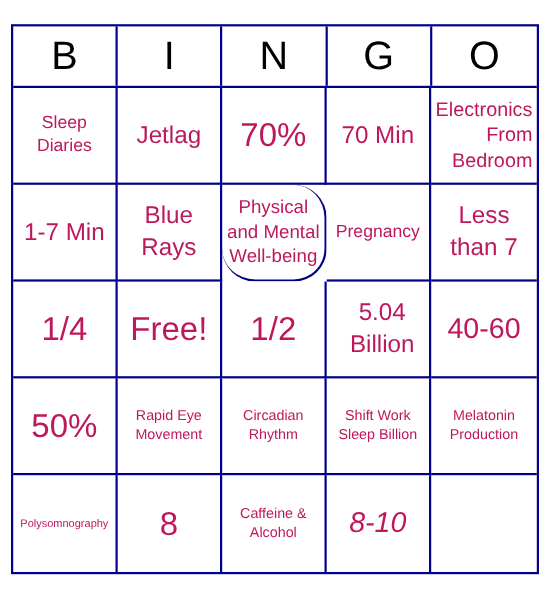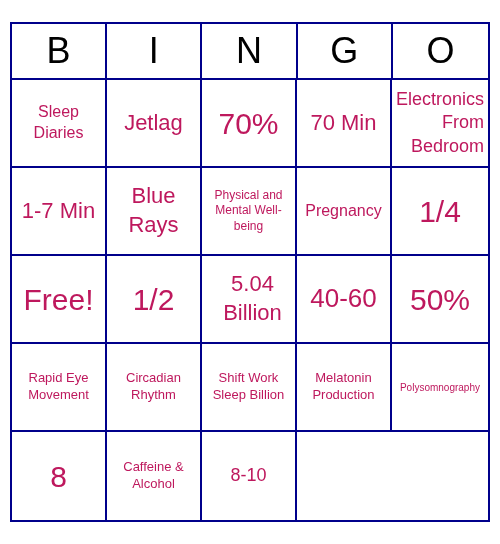--- a/index.html
+++ b/index.html
@@ -69,30 +69,31 @@
       <div class="bingo-header-cell">O</div>
     </div>
   <div class="bingo-grid">
   <div class="bingo-cell" style="font-size: 16px;">Sleep Diaries</div>
       <div class="bingo-cell" style="font-size: 22px;">Jetlag</div>
       <div class="bingo-cell" style="font-size: 30px;">70%</div>
       <div class="bingo-cell" style="font-size: 22px;">70 Min</div>
       <div class="bingo-cell" style="font-size: 18px; text-align: right;">Electronics From Bedroom</div>
       <div class="bingo-cell" style="font-size: 22px;">1-7 Min</div>
       <div class="bingo-cell" style="font-size: 22px;">Blue Rays</div>
-      <div class="bingo-cell" style="font-size: 12px;">Physical and Mental Well-being</div>
+      <div class="bingo-cell" style="font-size: 17px; border-radius: 30px;">Physical and Mental Well-being</div>
       <div class="bingo-cell" style="font-size: 16px;">Pregnancy</div>
+      <div class="bingo-cell" style="font-size: 22px;">Less than 7</div>
       <div class="bingo-cell" style="font-size: 30px;">1/4</div>
       <div class="bingo-cell" style="font-size: 30px;">Free!</div>
       <div class="bingo-cell" style="font-size: 30px;">1/2</div>
       <div class="bingo-cell" style="font-size: 22px; padding-left: 12px;">5.04 Billion</div>
       <div class="bingo-cell" style="font-size: 26px;">40-60</div>
       <div class="bingo-cell" style="font-size: 30px;">50%</div>
       <div class="bingo-cell" style="font-size: 13px;">Rapid Eye Movement</div>
       <div class="bingo-cell" style="font-size: 13px;">Circadian Rhythm</div>
       <div class="bingo-cell" style="font-size: 13px;">Shift Work Sleep Billion</div>
       <div class="bingo-cell" style="font-size: 13px;">Melatonin Production</div>
       <div class="bingo-cell" style="font-size: 10px;">Polysomnography</div>
       <div class="bingo-cell" style="font-size: 30px;">8</div>
       <div class="bingo-cell" style="font-size: 13px;">Caffeine &amp; Alcohol</div>
-      <div class="bingo-cell" style="font-size: 18px;">8-10</div>
+      <div class="bingo-cell" style="font-size: 26px; font-style: italic;">8-10</div>
     </div>
 </div>
 
 </body></html>

